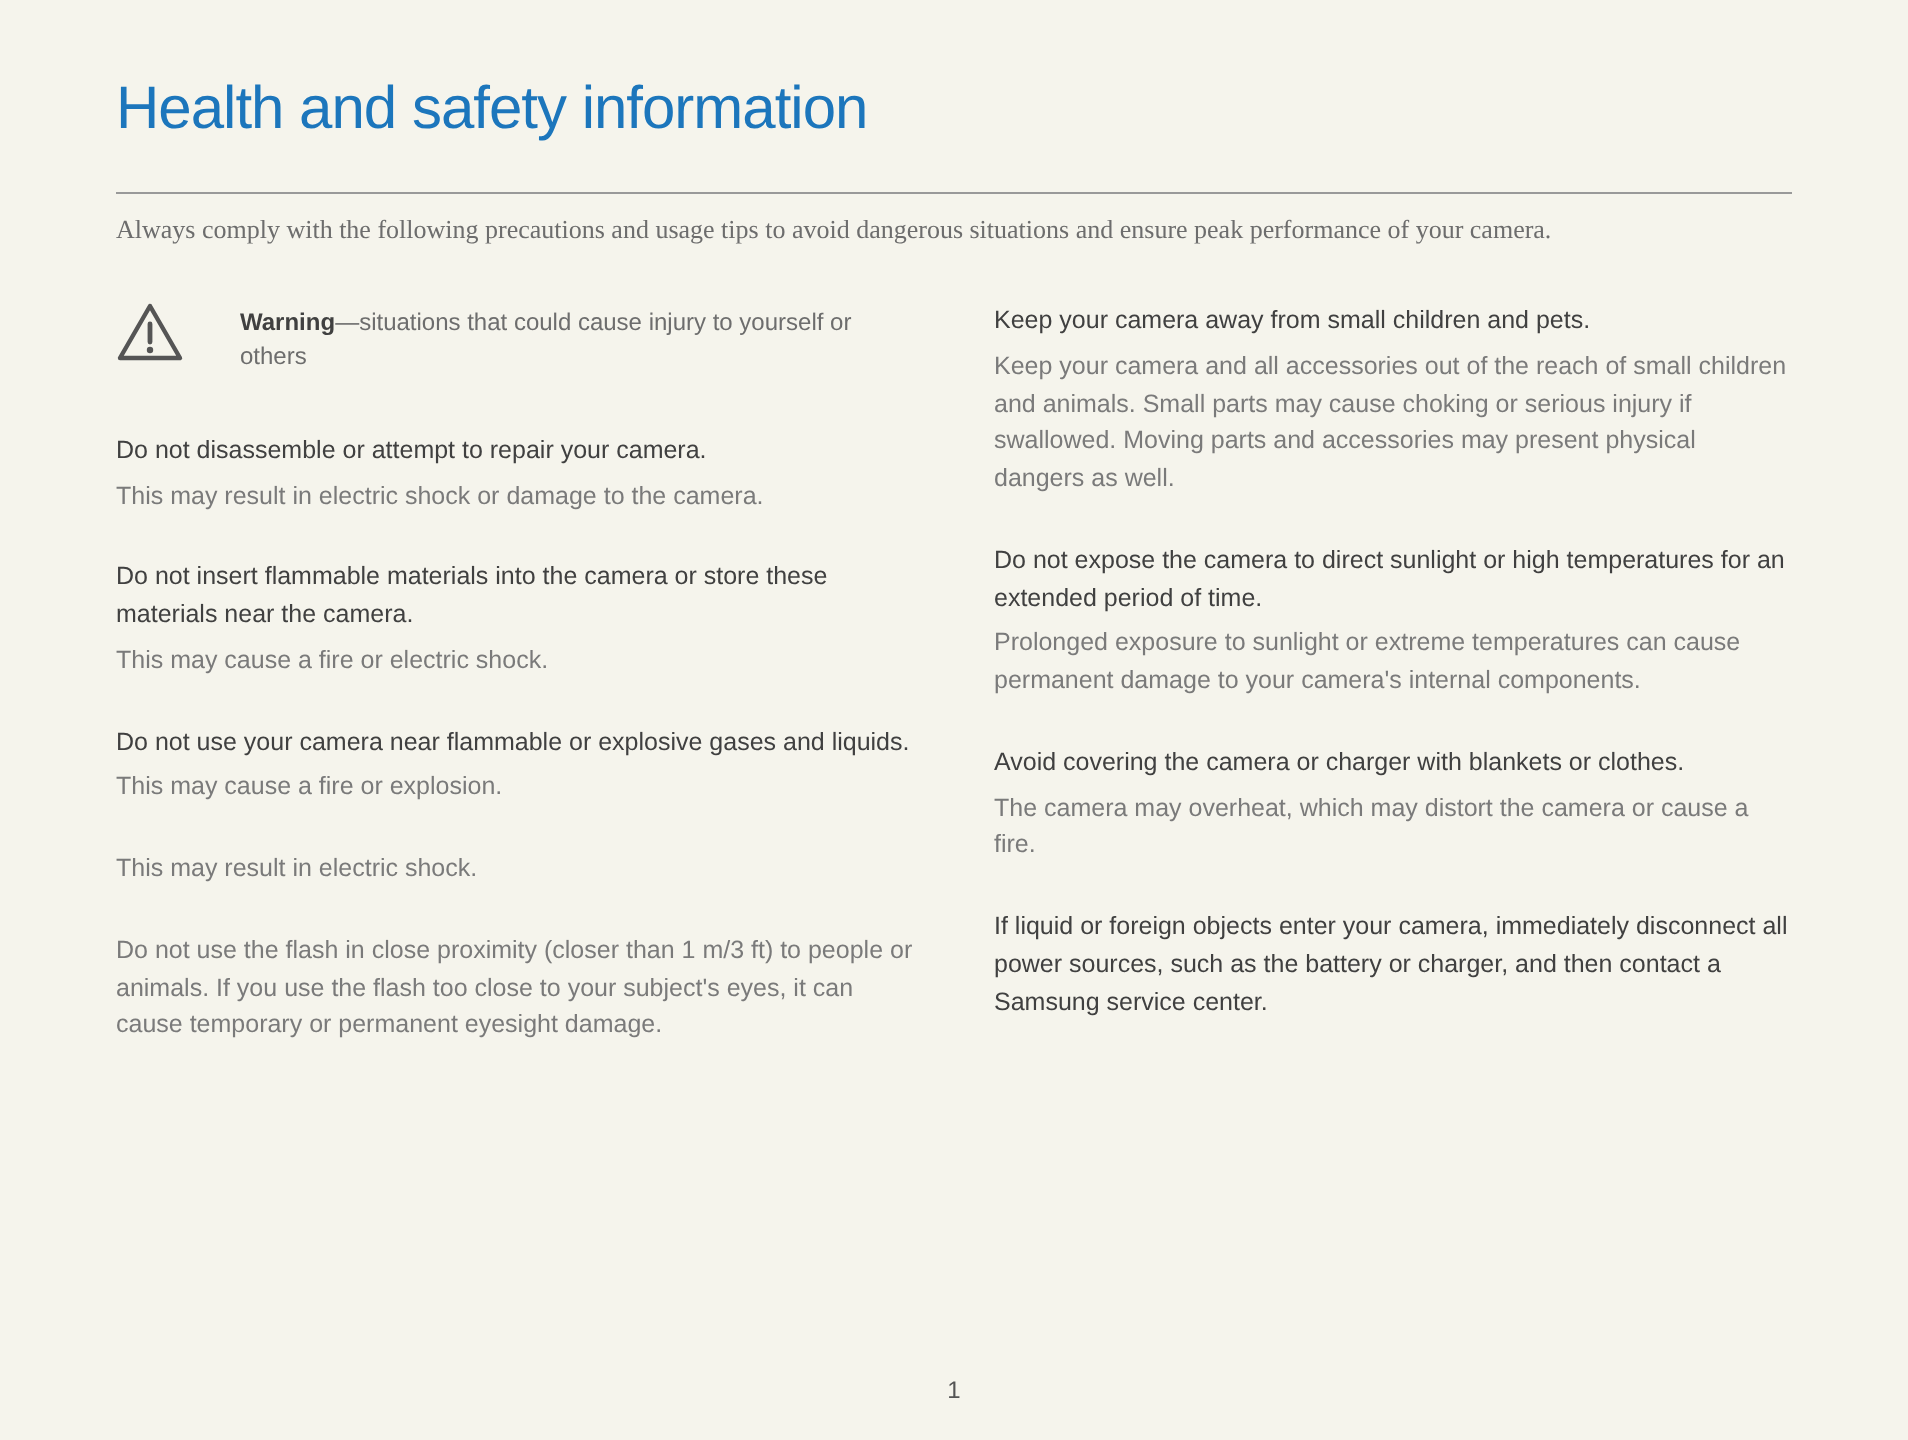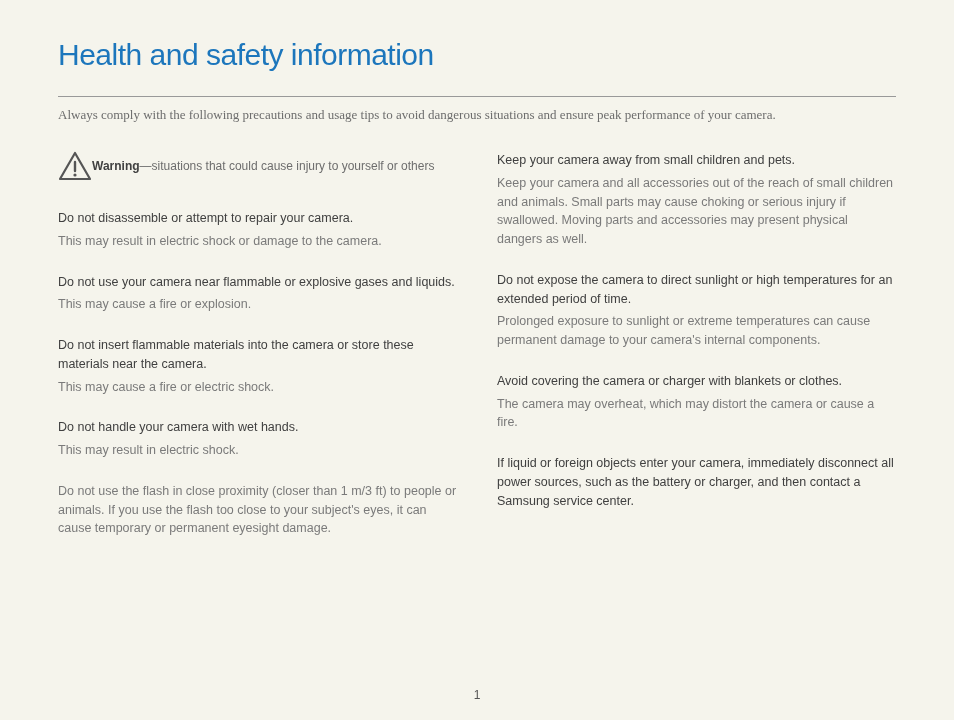--- a/index.html
+++ b/index.html
@@ -35,22 +35,22 @@
   .columns {
     display: flex;
     gap: 40px;
   }
   .col {
     flex: 1;
     min-width: 0;
   }
   .warning-row {
     display: flex;
-    align-items: center;
-    gap: 0;
+    align-items: flex-start;
+    gap: 28px;
     margin-bottom: 28px;
   }
   .warning-icon {
     flex-shrink: 0;
     width: 34px;
     height: 30px;
   }
   .warning-text {
     font-size: 12px;
     color: #6d6d6d;
@@ -106,29 +106,28 @@
           <span class="wb">Warning</span><span>—situations that could cause injury to yourself or others</span>
         </div>
       </div>
 
       <div id="left-list">
           <div class="section">
             <div class="sec-head">Do not disassemble or attempt to repair your camera.</div>
             <div class="sec-body">This may result in electric shock or damage to the camera.</div>
           </div>
           <div class="section">
+            <div class="sec-head">Do not insert flammable materials into the camera or store these materials near the camera.</div>
+            <div class="sec-body">This may cause a fire or electric shock.</div>
+          </div>
+          <div class="section">
             <div class="sec-head">Do not use your camera near flammable or explosive gases and liquids.</div>
             <div class="sec-body">This may cause a fire or explosion.</div>
           </div>
           <div class="section">
-            <div class="sec-head">Do not insert flammable materials into the camera or store these materials near the camera.</div>
-            <div class="sec-body">This may cause a fire or electric shock.</div>
-          </div>
-          <div class="section">
-            <div class="sec-head">Do not handle your camera with wet hands.</div>
             <div class="sec-body">This may result in electric shock.</div>
           </div>
           <div class="section">
             <div class="sec-body">Do not use the flash in close proximity (closer than 1 m/3 ft) to people or animals. If you use the flash too close to your subject's eyes, it can cause temporary or permanent eyesight damage.</div>
           </div>
         </div>
     </div>
 
     <div class="col">
       <div id="right-list">

